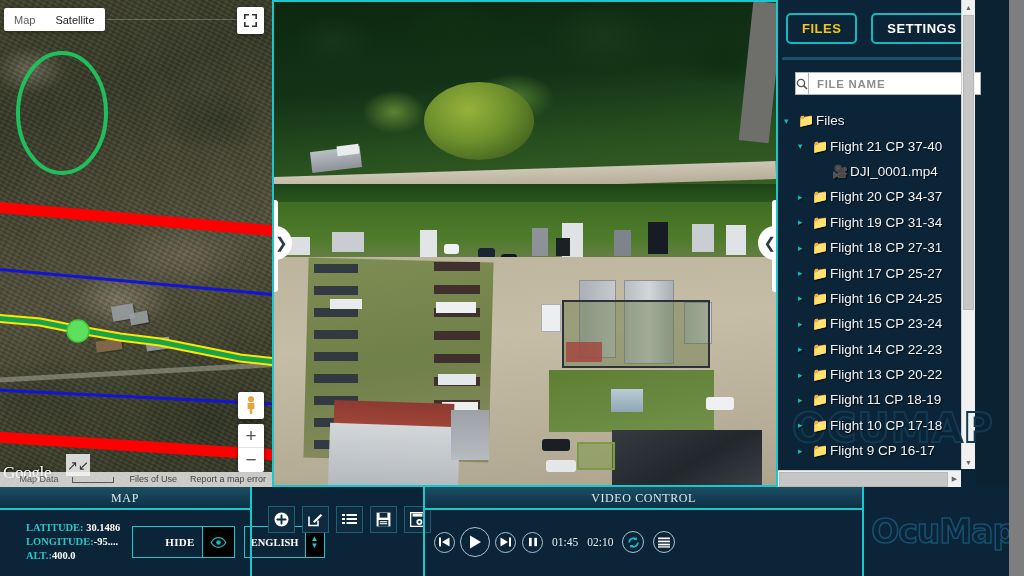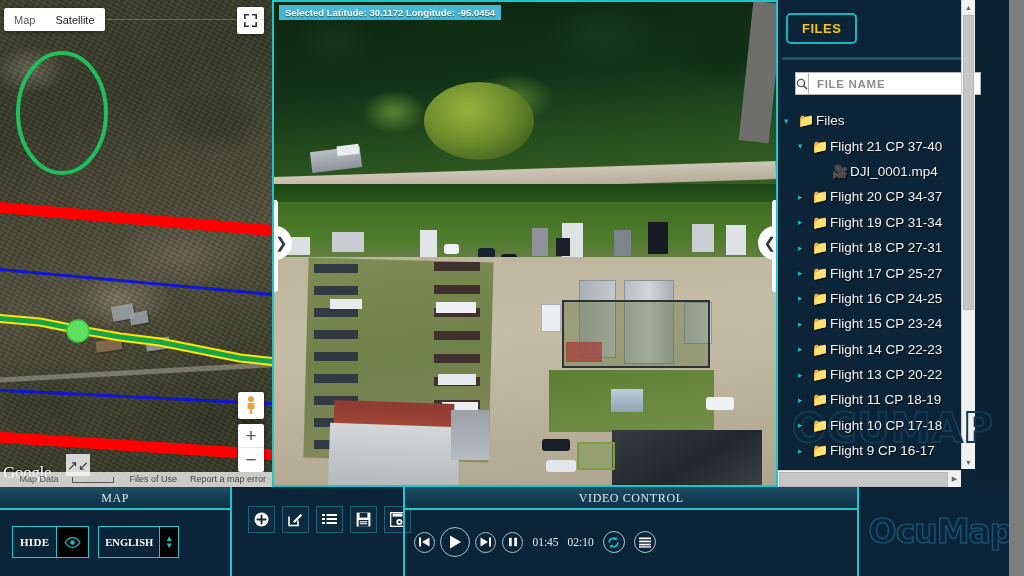--- a/index.html
+++ b/index.html
@@ -249,20 +249,21 @@
   #coord-block .k { color: #27c6c9; }
   #coord-block .v { color: #ffffff; }
   #hide-toggle {
     margin-left: 12px; display: flex; border: 1px solid #19c7cc; height: 32px;
     cursor: pointer;
   }
   #hide-toggle .lbl {
     padding: 0 7px; display: flex; align-items: center; color: #fff;
     font-size: 11px; font-weight: bold; font-family: "Liberation Serif", serif;
     letter-spacing: .3px;
+    margin-left: 25px;
   }
   #hide-toggle .eye {
     width: 32px; background: #000; display: flex; align-items: center;
     justify-content: center; border-left: 1px solid #19c7cc;
   }
   #lang-select {
     margin-left: 9px; display: flex; border: 1px solid #19c7cc; height: 32px;
     cursor: pointer;
   }
   #lang-select .lbl {
@@ -485,35 +486,35 @@
       <div class="v-layer" style="left:338px;top:428px;width:150px;height:59px;
         background:linear-gradient(150deg,#353b41,#22272c 55%,#3b4146);"></div>
       <div class="v-layer" style="left:303px;top:440px;width:38px;height:28px;border:2px solid #7f9a45;background:rgba(120,150,70,.5);"></div>
       <div class="v-layer" style="left:268px;top:437px;width:28px;height:12px;background:#1a1f26;border-radius:3px;"></div>
       <div class="v-layer" style="left:272px;top:458px;width:30px;height:12px;background:#e4e7e9;border-radius:3px;"></div>
       <div class="v-layer" style="left:432px;top:395px;width:28px;height:13px;background:#eef0f2;border-radius:3px;"></div>
 
       <div class="v-layer" style="left:472px;top:0;width:30px;height:140px;transform:rotate(6deg);background:#6e6f6b;"></div>
     </div>
 
-    <div id="video-coord-badge">Selected Latitude: 30.1172 Longitude: -95.0454</div>
 
     <div class="drag-handle" id="drag-left">
       <div class="bar"></div>
       <div class="knob">❮❯</div>
     </div>
     <div class="drag-handle" id="drag-right">
       <div class="bar"></div>
       <div class="knob">❮❯</div>
     </div>
   </div>
 
   <div id="files-panel">
     <div id="tabs">
       <div class="tab active">FILES</div>
+      <div class="tab inactive">SETTINGS</div>
     </div>
     <div id="tab-divider"></div>
 
     <div id="search-row">
       <div id="search-icon-box">
         <svg width="12" height="12" viewBox="0 0 12 12">
           <circle cx="5" cy="5" r="3.6" fill="none" stroke="#555" stroke-width="1.4"></circle>
           <line x1="7.6" y1="7.6" x2="11" y2="11" stroke="#555" stroke-width="1.5"></line>
         </svg>
       </div>
@@ -610,20 +611,32 @@
     </div>
   </div>
 
   <div id="right-gutter"></div>
 
   <div id="bottom-bar">
 
     <div class="bsection" id="sec-map">
       <div class="bhead">MAP</div>
       <div class="bbody">
+        <div id="coord-block">
+          <div>
+            <span class="k">LATITUDE:</span>
+            <span class="v">30.1486</span>
+          </div>
+          <div>
+            <span class="k">LONGITUDE:</span><span class="v">-95....</span>
+          </div>
+          <div>
+            <span class="k">ALT.:</span><span class="v">400.0</span>
+          </div>
+        </div>
 
         <div id="hide-toggle">
           <div class="lbl">HIDE</div>
           <div class="eye">
             <svg width="17" height="11" viewBox="0 0 17 11">
               <path d="M8.5 0.7C4 0.7 1.2 5.5 1.2 5.5S4 10.3 8.5 10.3 15.8 5.5 15.8 5.5 13 0.7 8.5 0.7z" fill="none" stroke="#18bcc0" stroke-width="1.3"></path>
               <circle cx="8.5" cy="5.5" r="2.3" fill="#18bcc0"></circle>
             </svg>
           </div>
         </div>

